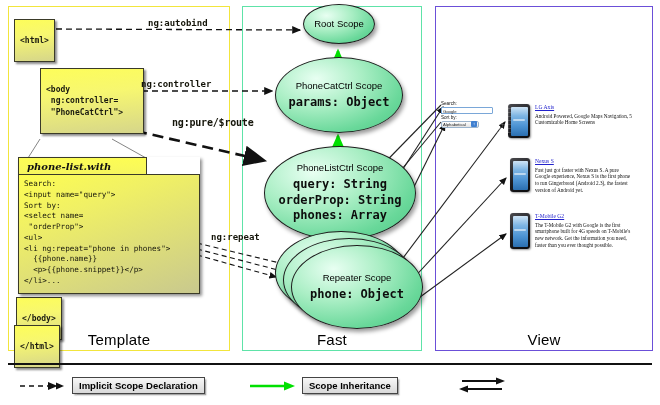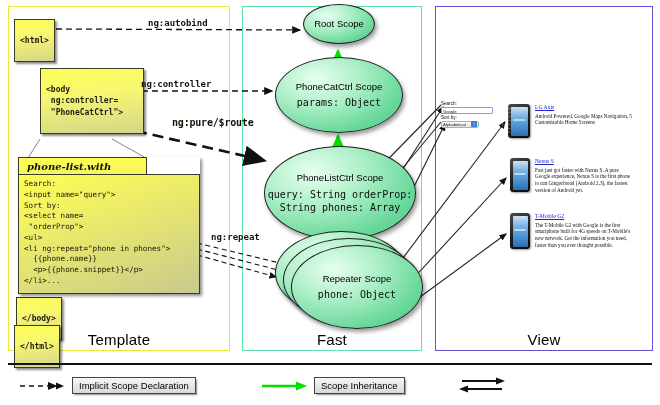--- a/index.html
+++ b/index.html
@@ -73,21 +73,21 @@
     border-radius: 50%;
     background: radial-gradient(ellipse at 32% 28%, #e8fff2 0%, #a9eec4 38%, #69d89a 72%, #4cc584 100%);
     border: 1.4px solid #1d1d1d;
     box-shadow: 2px 3px 4px rgba(0,0,0,.4);
     display: flex; flex-direction: column; align-items: center; justify-content: center;
     text-align: center; color: #000;
   }
   .scope .s-name { font-size: 9.5px; line-height: 1.16; }
   .scope .s-props {
     font-family: "DejaVu Sans Mono", monospace;
-    font-size: 10px; font-weight: normal; line-height: 1.3; margin-top: 4px; color: #0d0d0d;
+    font-size: 12px; font-weight: bold; line-height: 1.3; margin-top: 4px; color: #0d0d0d;
   }
   #scope-root { left: 303px; top: 4px; width: 72px; height: 40px; }
   #scope-root .s-name { font-size: 9.5px; }
   #scope-catctrl { left: 275px; top: 57px; width: 128px; height: 76px; }
   #scope-listctrl { left: 264px; top: 146px; width: 152px; height: 94px; }
   #scope-rep-b1 { left: 275px; top: 231px; width: 132px; height: 84px; z-index: 6; }
   #scope-rep-b2 { left: 283px; top: 238px; width: 132px; height: 84px; z-index: 7; }
   #scope-rep-top { left: 291px; top: 245px; width: 132px; height: 84px; z-index: 8; }
 
   
@@ -154,23 +154,23 @@
     display: block; margin-bottom: 2.5px;
   }
   .ph-snip {
     font-family: "Liberation Serif", serif;
     font-size: 5.2px; color: #111; line-height: 1.32;
   }
 
   
   #legend { position: absolute; left: 0; top: 363px; width: 660px; height: 42px; z-index: 6; }
   #legend-rule { position: absolute; left: 8px; top: 0; width: 644px; height: 2.4px; background: #111; }
-  .leg-item { position: absolute; top: 14px; display: flex; align-items: center; gap: 6px; }
+  .leg-item { position: absolute; top: 14px; display: flex; align-items: center; gap: 6px; font-weight: bold; }
   #leg-1 { left: 18px; }
-  #leg-2 { left: 260px; }
+  #leg-2 { left: 248px; }
   #leg-3 { left: 458px; }
   .leg-box {
     background: linear-gradient(180deg,#f7f7f7,#d9d9d9);
     border: 1.2px solid #444; box-shadow: 1.5px 1.5px 1.5px rgba(0,0,0,.35);
     font-size: 9.5px; color: #000; padding: 2px 6px; white-space: nowrap;
   }
 </style>
 </head>
 <body>
 

